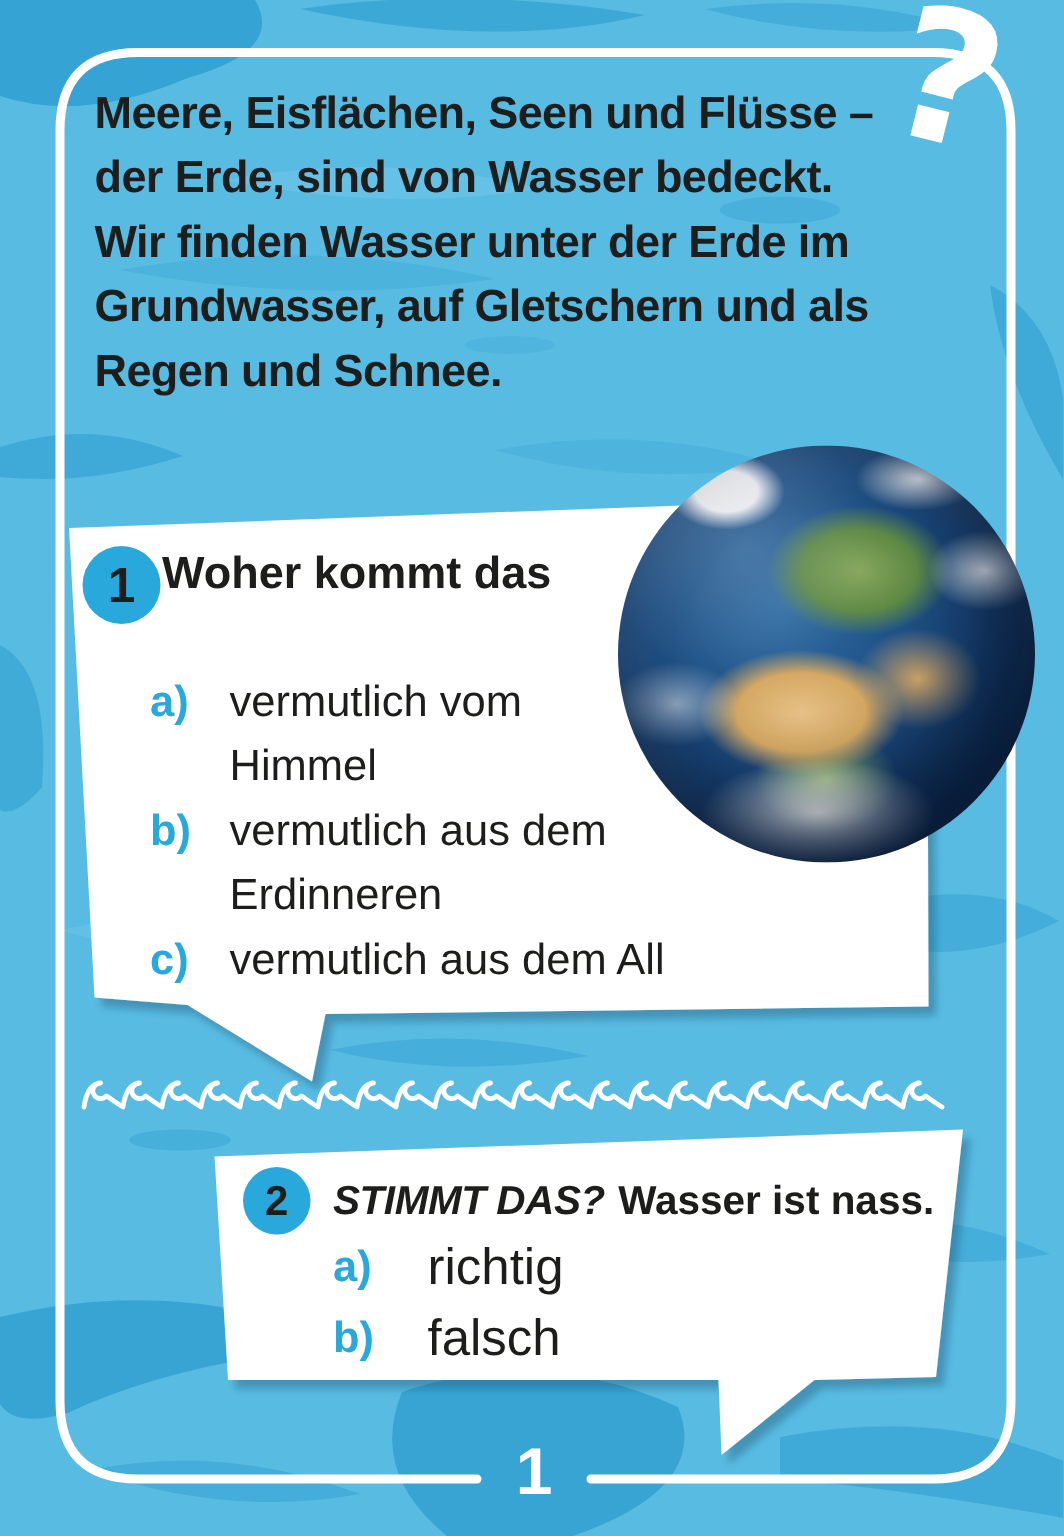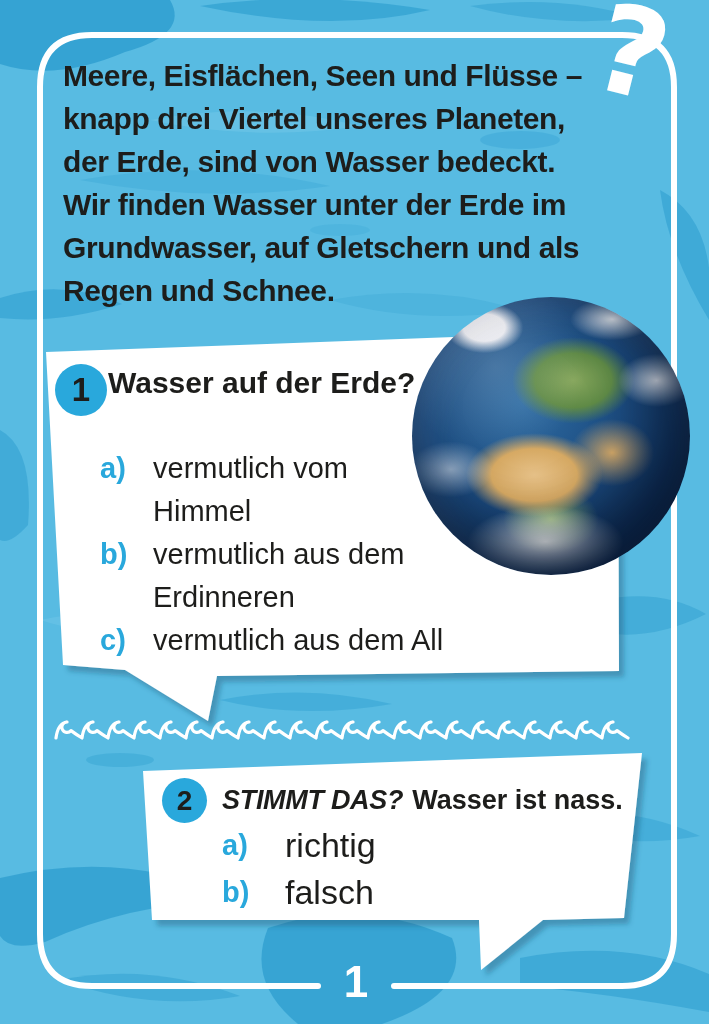--- a/index.html
+++ b/index.html
@@ -158,37 +158,36 @@
          q2 -15 11 -16 a5.2 5.2 0 1 0 4 8.6 q6 4.4 11 7.4
          q2 -15 11 -16 a5.2 5.2 0 1 0 4 8.6 q6 4.4 11 7.4
          q2 -15 11 -16 a5.2 5.2 0 1 0 4 8.6 q6 4.4 11 7.4
          q2 -15 11 -16 a5.2 5.2 0 1 0 4 8.6 q6 4.4 11 7.4
          q2 -15 11 -16 a5.2 5.2 0 1 0 4 8.6 q6 4.4 11 7.4
          q2 -15 11 -16 a5.2 5.2 0 1 0 4 8.6 q6 4.4 11 7.4"></path>
   </svg>
 
   <div class="intro" style="z-index:8;position:absolute;">
     <span>Meere, Eisflächen, Seen und Flüsse –</span>
-    <span>knapp drei Viertel unseres Planeten,</span>
     <span>der Erde, sind von Wasser bedeckt.</span>
     <span>Wir finden Wasser unter der Erde im</span>
     <span>Grundwasser, auf Gletschern und als</span>
     <span>Regen und Schnee.</span>
   </div>
 
   <div class="qmark">?</div>
 
   <div class="earth"></div>
 
   <div class="qcontent">
 
     <div class="badge badge1">1</div>
 
     <div class="q1-title">
-      <span>Wasser auf der Erde?</span>
+      <span>Woher kommt das</span>
     </div>
 
     <div class="opt opt-a">
       <span class="lbl">a)</span><span class="txt"><span>vermutlich vom</span><span>Himmel</span></span>
     </div>
 
     <div class="opt opt-b">
       <span class="lbl">b)</span><span class="txt"><span>vermutlich aus dem</span><span>Erdinneren</span></span>
     </div>
 

